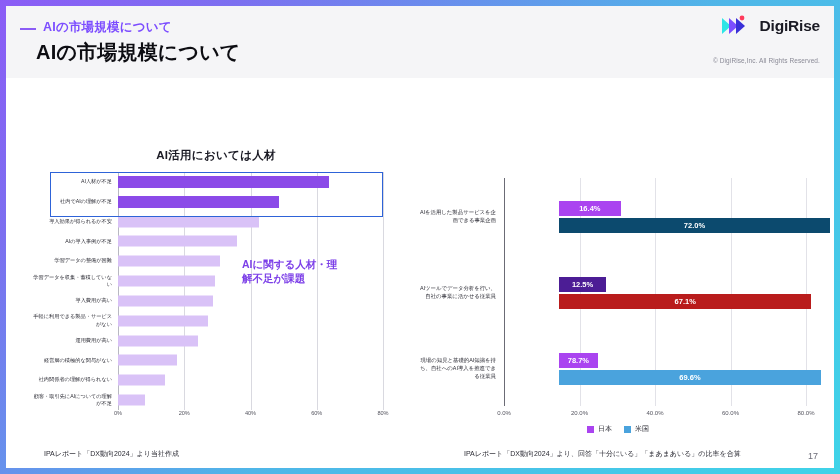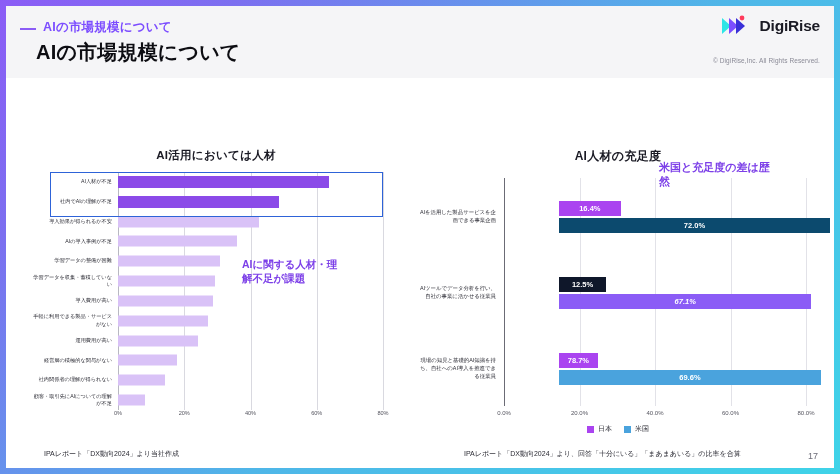--- a/index.html
+++ b/index.html
@@ -284,21 +284,20 @@
     <div class="lc-xaxis" id="lc-xaxis">
           <div class="lc-tick" style="left: 0%;">0%</div>
           <div class="lc-tick" style="left: 25%;">20%</div>
           <div class="lc-tick" style="left: 50%;">40%</div>
           <div class="lc-tick" style="left: 75%;">60%</div>
           <div class="lc-tick" style="left: 100%;">80%</div>
         </div>
   </div>
 
   <div class="panel-right">
-    <div class="chart-title r">AI人材の充足度</div>
     <div class="rc-plot">
       <div class="rc-grid" id="rc-grid">
             <div class="rc-gline" style="left: 0%;"></div>
             <div class="rc-gline" style="left: 25%;"></div>
             <div class="rc-gline" style="left: 50%;"></div>
             <div class="rc-gline" style="left: 75%;"></div>
             <div class="rc-gline" style="left: 100%;"></div>
           </div>
       <div class="rc-axis"></div>
       <div id="rc-groups">
@@ -309,24 +308,24 @@
                   <span class="rc-val">16.4%</span>
                 </div>
                 <div class="rc-bar us" style="width: 90%; background: #0c4a6e;">
                   <span class="rc-val">72.0%</span>
                 </div>
               </div>
             </div>
             <div class="rc-group" style="top: 76px; height: 76px;">
               <div class="rc-glabel">AIツールでデータ分析を行い、自社の事業に活かせる従業員</div>
               <div class="rc-bars" style="top: 21.5px; height: 33px;">
-                <div class="rc-bar jp" style="width: 15.625%; background: #0f172a;">
+                <div class="rc-bar jp" style="width: 15.625%; background: #4c1d95;">
                   <span class="rc-val">12.5%</span>
                 </div>
-                <div class="rc-bar us" style="width: 83.875%; background: #8b5cf6; font-style: italic;">
+                <div class="rc-bar us" style="width: 83.875%; background: #b91c1c;">
                   <span class="rc-val">67.1%</span>
                 </div>
               </div>
             </div>
             <div class="rc-group" style="top: 152px; height: 76px;">
               <div class="rc-glabel">現場の知見と基礎的AI知識を持ち、自社へのAI導入を推進できる従業員</div>
               <div class="rc-bars" style="top: 21.5px; height: 33px;">
                 <div class="rc-bar jp" style="width: 12.875%; background: rgb(170, 68, 240);">
                   <span class="rc-val">78.7%</span>
                 </div>
@@ -347,21 +346,20 @@
     <div class="rc-legend" id="rc-legend">
           <div class="lg-item">
             <span class="lg-sw" style="background: rgb(170, 68, 240);"></span>
             <span class="lg-tx">日本</span>
           </div>
           <div class="lg-item">
             <span class="lg-sw" style="background: rgb(74, 163, 221);"></span>
             <span class="lg-tx">米国</span>
           </div>
         </div>
-    <div class="rc-note">米国と充足度の差は歴然</div>
   </div>
 
   <div class="foot l">IPAレポート「DX動向2024」より当社作成</div>
   <div class="foot r">IPAレポート「DX動向2024」より、回答「十分にいる」「まあまあいる」の比率を合算</div>
   <div class="pagenum">17</div>
 
 </div>
 </div>
 
 </body></html>

